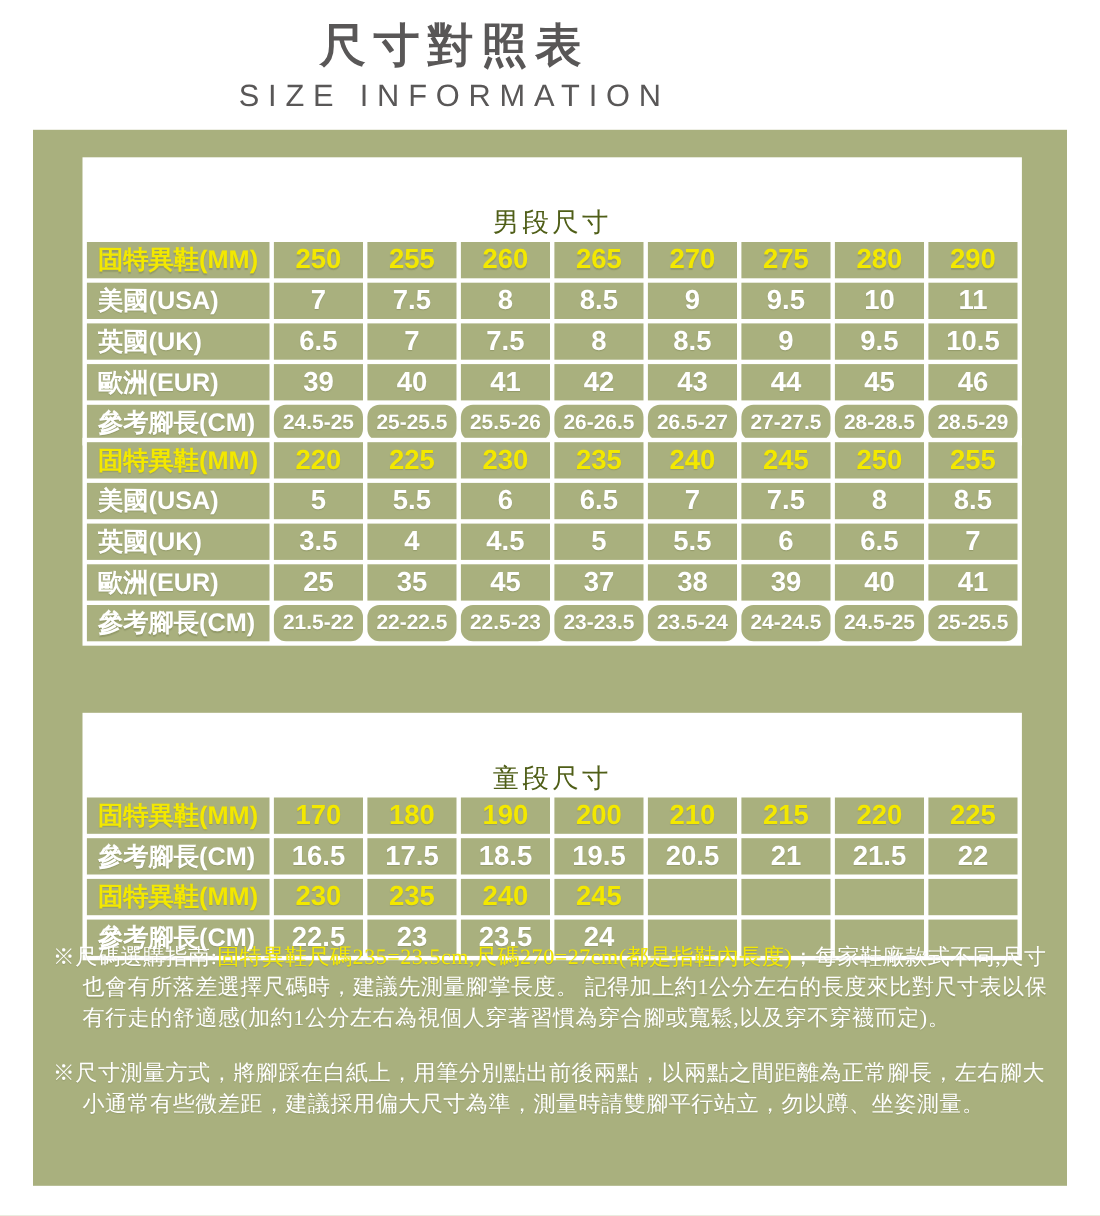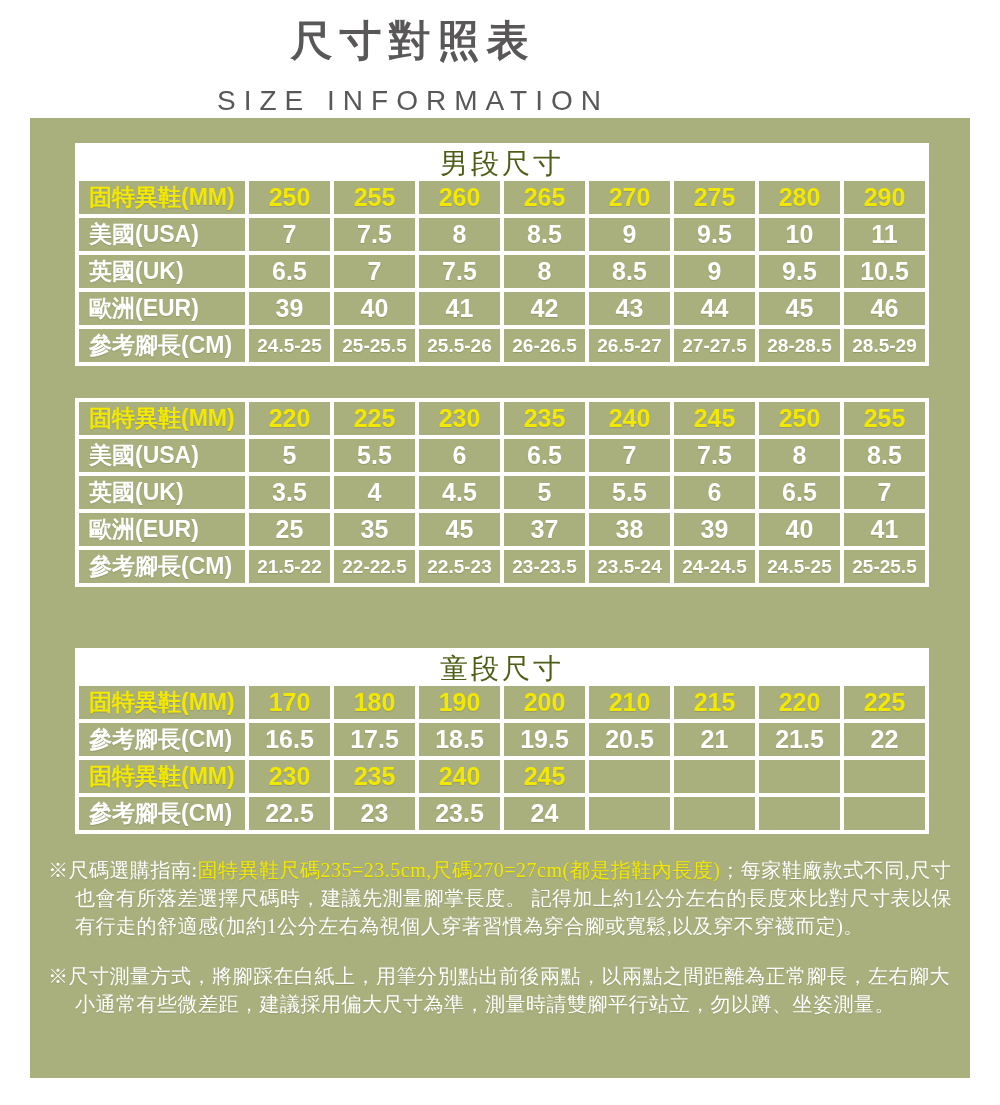--- a/index.html
+++ b/index.html
@@ -3,47 +3,47 @@
 <meta charset="utf-8">
 <style>
   html,body{margin:0;padding:0;background:#ffffff;}
   body{
     width:1000px;height:1105px;position:relative;overflow:hidden;
     font-family:"Liberation Sans","DejaVu Sans",sans-serif;
   }
   
   .hdr{position:absolute;top:16px;left:0;width:826px;text-align:center;color:var(--title-gray,#595757);}
   .hdr .zh{font-size:42px;font-weight:600;letter-spacing:7px;line-height:50px;}
-  .hdr .en{font-size:28px;font-weight:400;letter-spacing:8px;line-height:34px;margin-top:18px;}
+  .hdr .en{font-size:28px;font-weight:400;letter-spacing:8px;line-height:34px;margin-top:4px;}
   
   .panel{
     position:absolute;left:30px;top:118px;width:940px;height:960px;
     background:var(--panel-green,#a9b07e);
   }
   
   .table-box{
     position:absolute;left:45px;width:854px;background:#ffffff;
     padding:4px;box-sizing:border-box;
   }
   .tbl-title{
     height:34px;line-height:34px;text-align:center;
-    color:var(--dark-green,#4f5e17);font-size:28px;font-weight:500;
-    letter-spacing:3px;background:#ffffff;
+    color:var(--dark-green,#4f5e17);font-size:24px;font-weight:500;
+    letter-spacing:3px;background:#ffffff;margin-top:39px;
   }
   .grid{display:grid;grid-template-columns:166px repeat(8,81px);gap:4px;background:#ffffff;}
   .cell{
     background:var(--cell-green,#a9b07e);
     height:33px;display:flex;align-items:center;justify-content:center;
     font-weight:bold;font-size:25px;white-space:nowrap;overflow:hidden;
     text-shadow:0 1px 1px rgba(80,86,45,0.25);
   }
   .cell.label{justify-content:flex-start;padding-left:10px;font-size:23px;letter-spacing:0px;}
   .cell.yellow{color:var(--accent-yellow,#f3e800);}
   .cell.white{color:#ffffff;}
-  .cell.val.small{font-size:19px;}
+  .cell.val.small{font-size:19px;border-radius:11px;}
   
   .footnote{
     position:absolute;left:18px;right:17px;
     color:#ffffff;font-size:20px;line-height:28px;
     padding-left:27px;text-indent:-27px;
     text-shadow:0 1px 1px rgba(80,86,45,0.2);
     letter-spacing:0.5px;
     font-family:Liberation Serif, serif;
   }
   .footnote span.yellow{color:var(--accent-yellow,#f3e800);}

